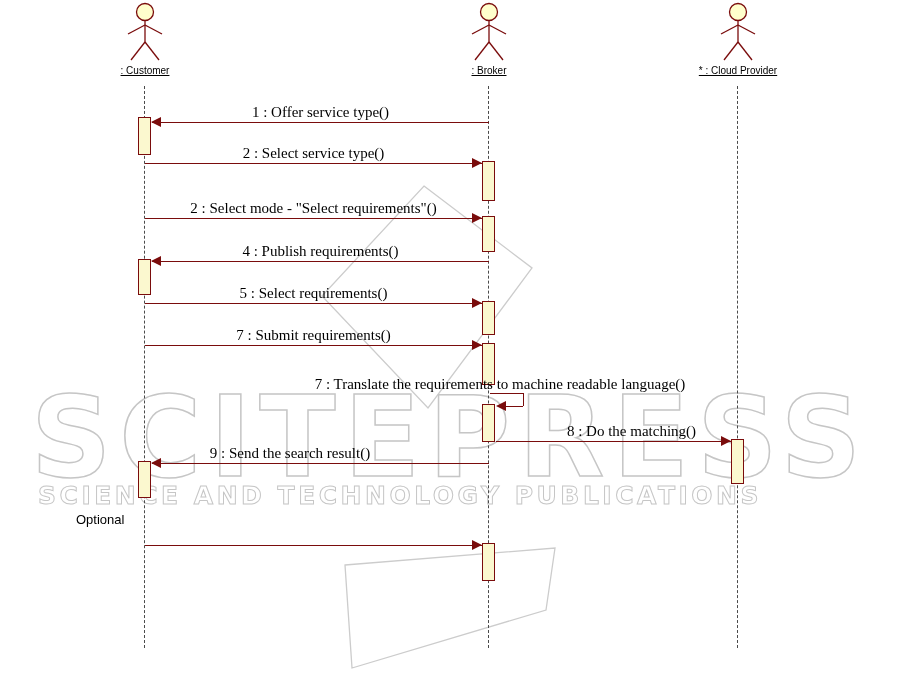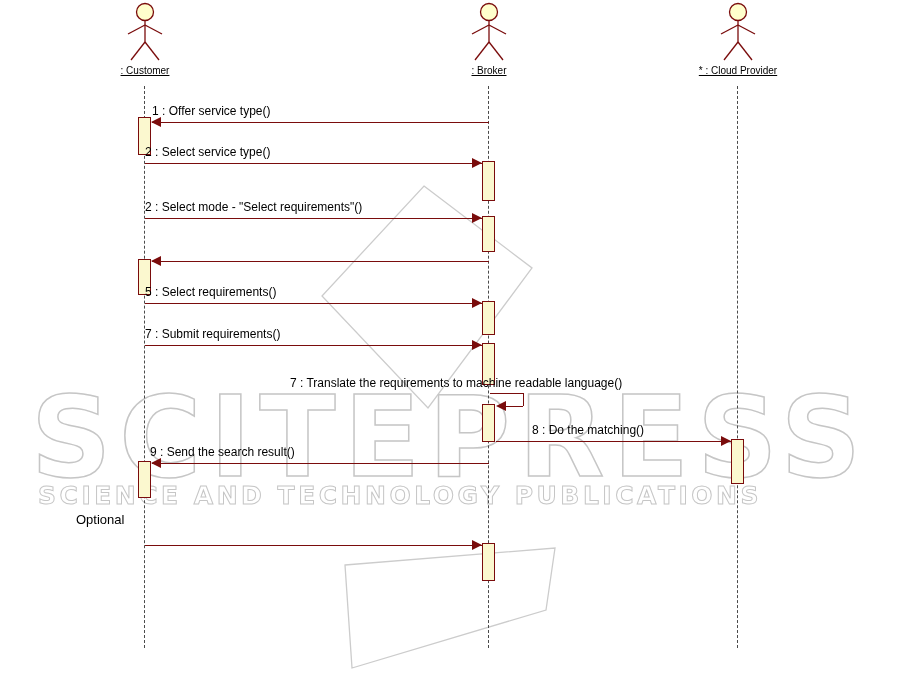--- a/index.html
+++ b/index.html
@@ -13,21 +13,21 @@
   .actor-label { font-size:10px; color:#000; text-decoration:underline; margin-top:1px; white-space:nowrap; }
 
   .lifeline { position:absolute; width:0; border-left:1px dashed #4a4a4a; z-index:1; }
 
   .activation { position:absolute; width:13px; background:#fbf8cf; border:1px solid #7a0c0c; z-index:3; }
 
   .msg-line { position:absolute; height:0; border-top:1px solid #7a0c0c; z-index:4; }
   .msg-vline { position:absolute; width:0; border-left:1px solid #7a0c0c; z-index:4; }
   .arrow-r { position:absolute; width:0; height:0; border-top:5px solid transparent; border-bottom:5px solid transparent; border-left:10px solid #7a0c0c; z-index:5; }
   .arrow-l { position:absolute; width:0; height:0; border-top:5px solid transparent; border-bottom:5px solid transparent; border-right:10px solid #7a0c0c; z-index:5; }
-  .msg-label { position:absolute; font-size:12px; color:#000; text-align:left; white-space:nowrap; z-index:5; }
+  .msg-label { position:absolute; font-size:15px; color:#000; text-align:center; white-space:nowrap; z-index:5;font-family:Liberation Serif, serif; }
   .note-label { position:absolute; font-size:13px; color:#000; z-index:5; white-space:nowrap; }
 </style>
 </head>
 <body>
 
 <div class="canvas">
 
   <svg class="wm-svg" width="901" height="690" viewBox="0 0 901 690">
     <polygon points="424,186 532,268 428,408 322,296" fill="none" stroke="#cccccc" stroke-width="1.3"></polygon>
     <polygon points="345,565 555,548 546,610 352,668" fill="none" stroke="#cccccc" stroke-width="1.3"></polygon>
@@ -91,20 +91,21 @@
   <div class="arrow-l" style="left:151px; top:117px;"></div>
 
   <div class="msg-label" style="left:145px; top:145px; width:337px;">2 : Select service type()</div>
   <div class="msg-line" style="left:145px; top:163px; width:337px;"></div>
   <div class="arrow-r" style="left:472px; top:158px;"></div>
 
   <div class="msg-label" style="left:145px; top:200px; width:337px;">2 : Select mode - "Select requirements"()</div>
   <div class="msg-line" style="left:145px; top:218px; width:337px;"></div>
   <div class="arrow-r" style="left:472px; top:213px;"></div>
 
+  <div class="msg-label" style="left:152px; top:243px; width:337px;">4 : Publish requirements()</div>
   <div class="msg-line" style="left:152px; top:261px; width:337px;"></div>
   <div class="arrow-l" style="left:151px; top:256px;"></div>
 
   <div class="msg-label" style="left:145px; top:285px; width:337px;">5 : Select requirements()</div>
   <div class="msg-line" style="left:145px; top:303px; width:337px;"></div>
   <div class="arrow-r" style="left:472px; top:298px;"></div>
 
   <div class="msg-label" style="left:145px; top:327px; width:337px;">7 : Submit requirements()</div>
   <div class="msg-line" style="left:145px; top:345px; width:337px;"></div>
   <div class="arrow-r" style="left:472px; top:340px;"></div>

